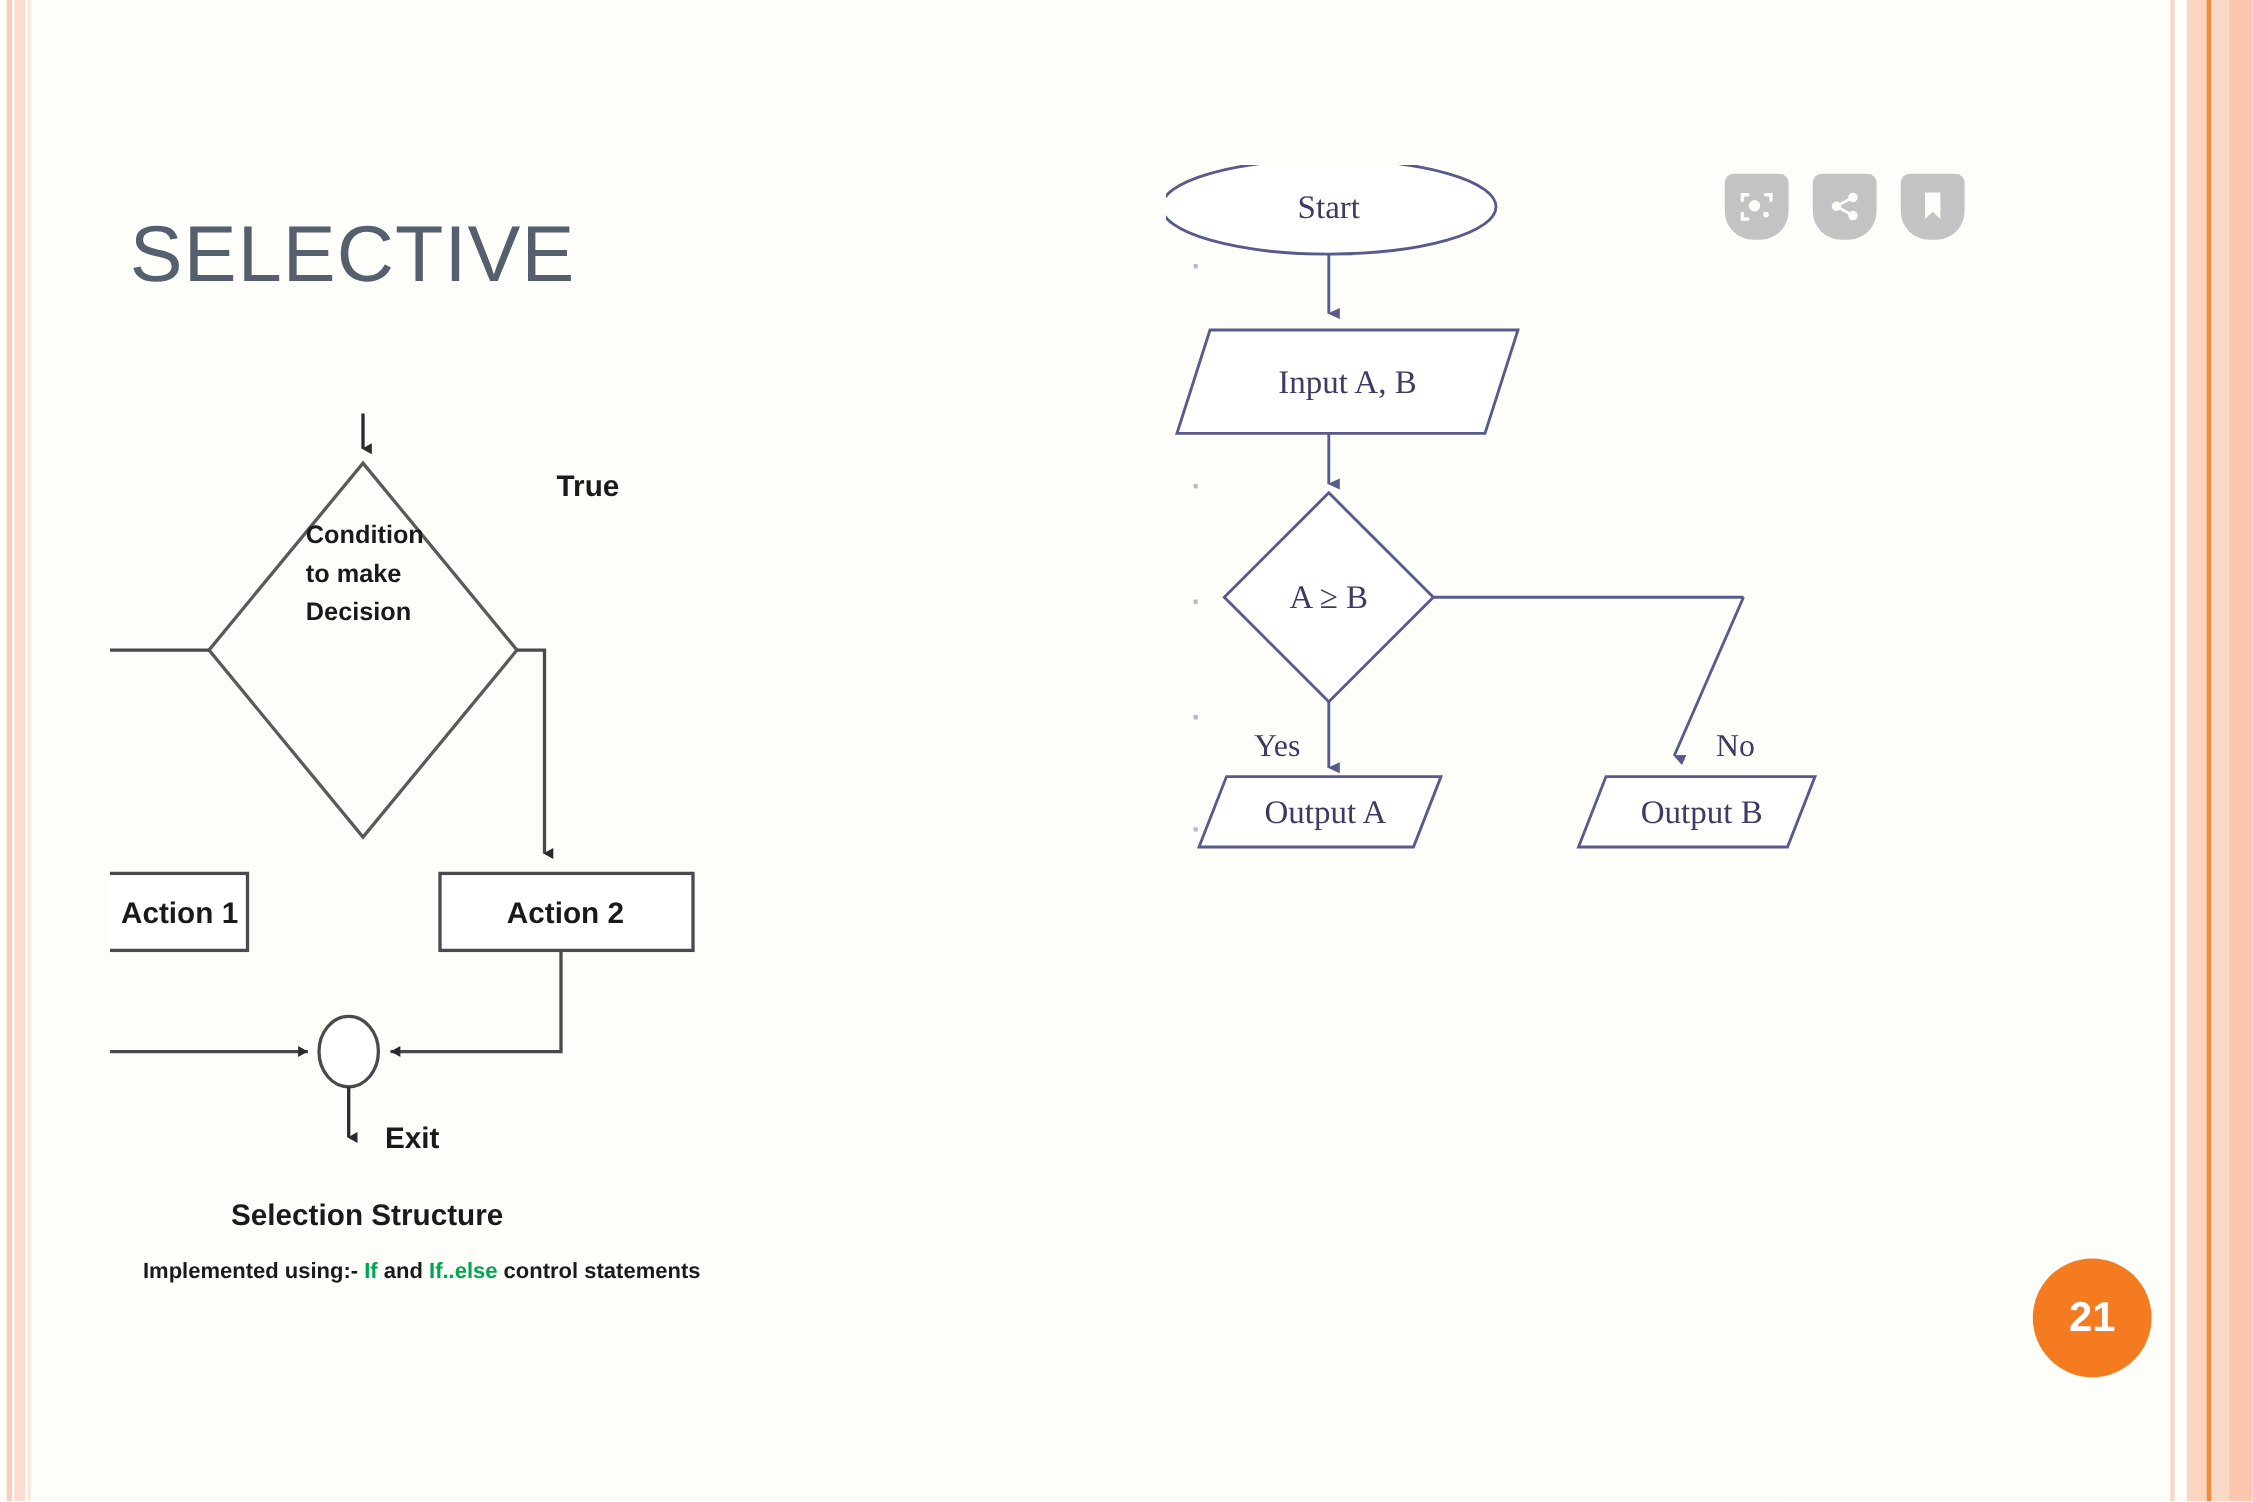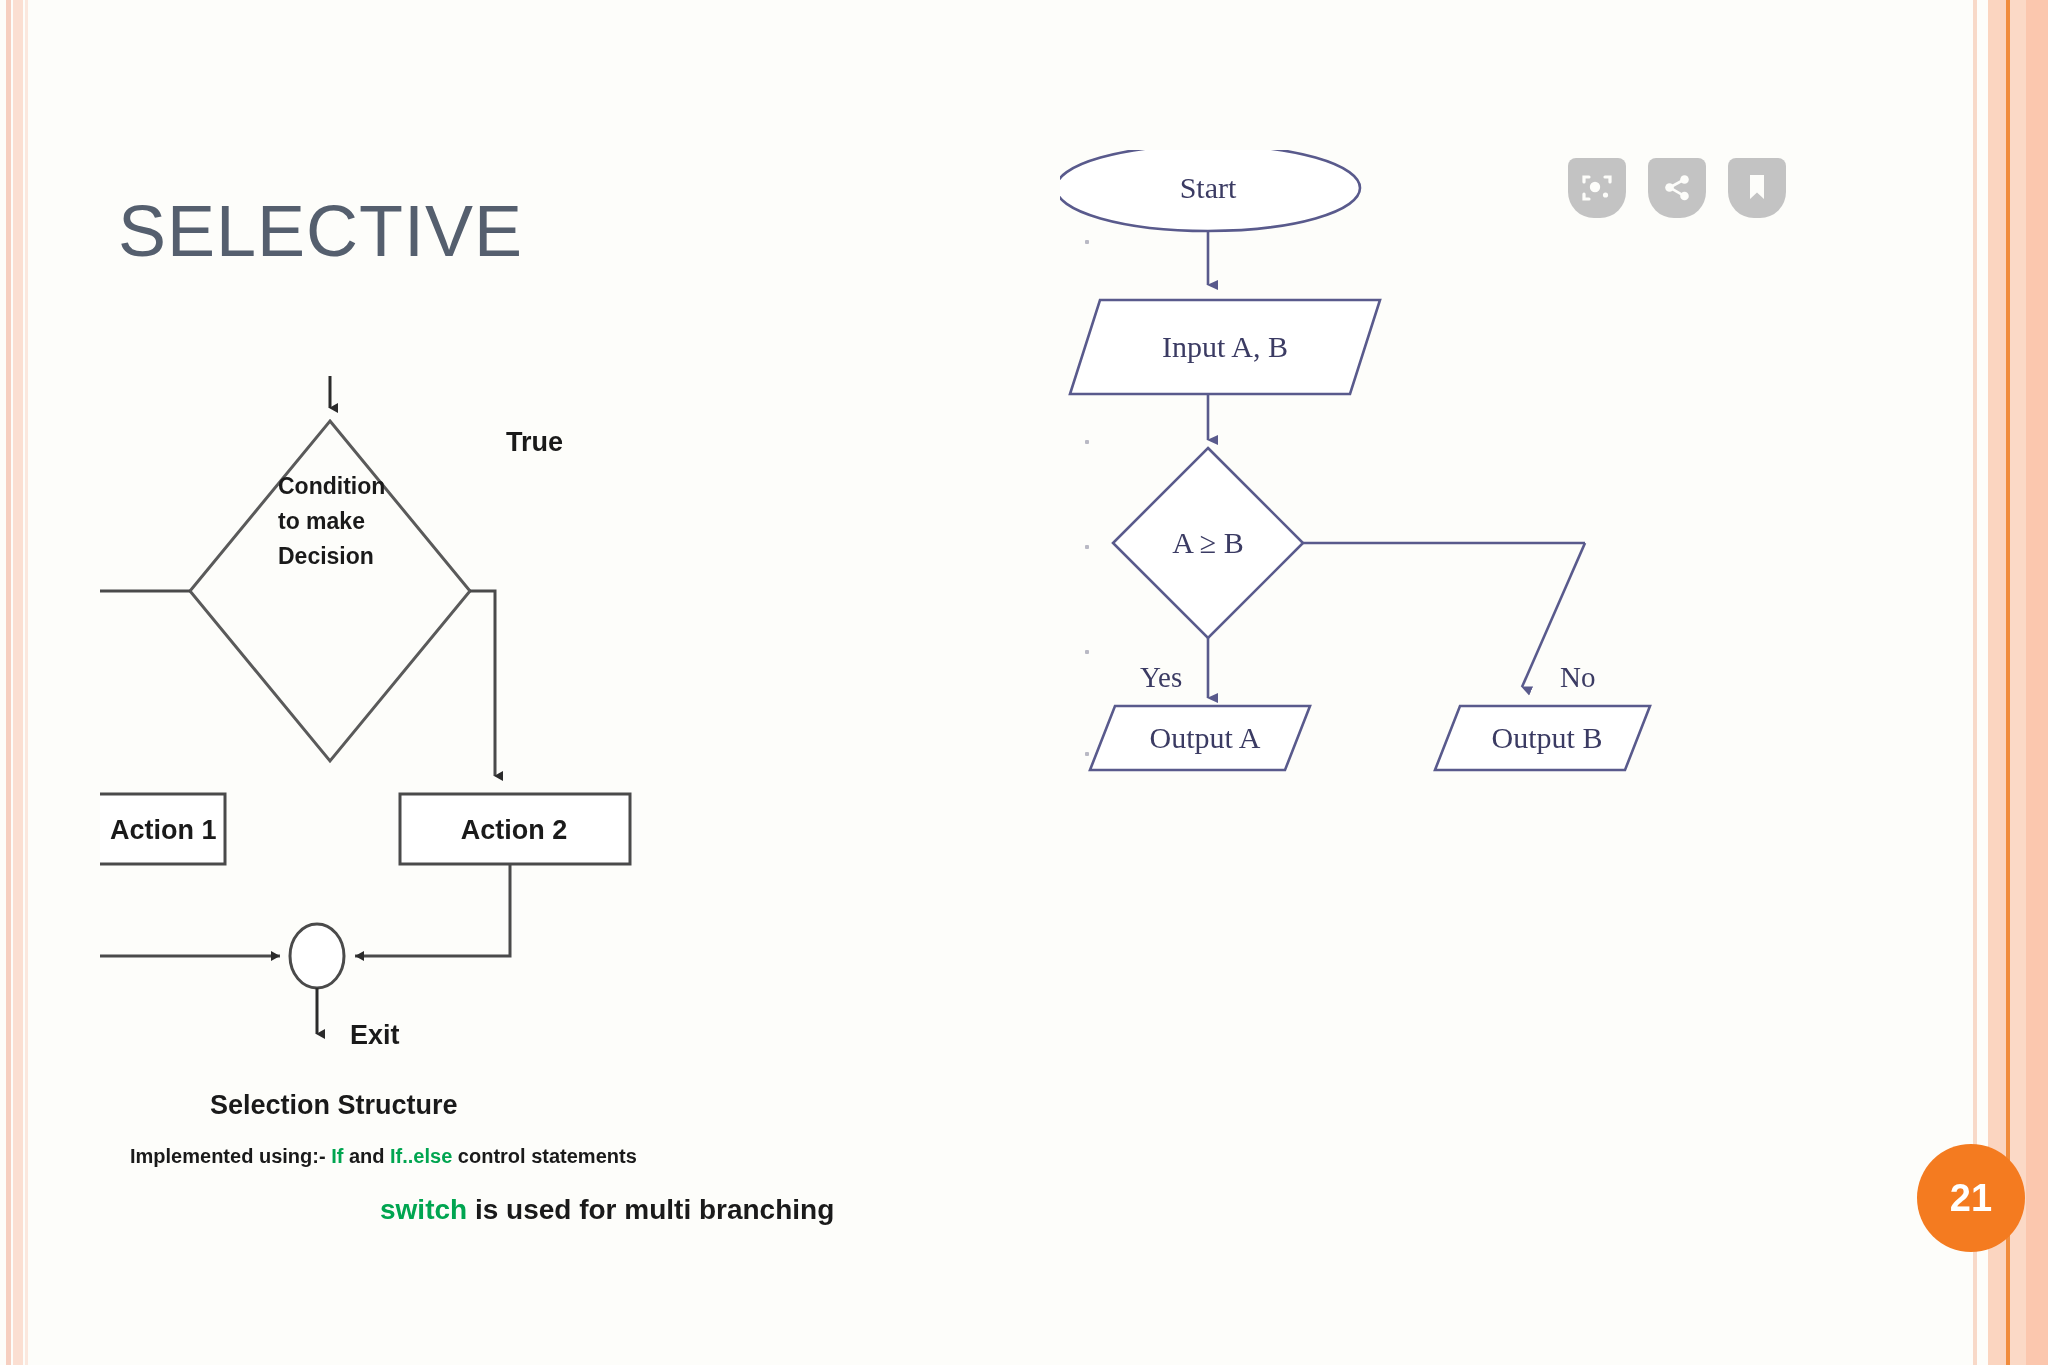--- a/index.html
+++ b/index.html
@@ -57,21 +57,21 @@
     position: relative;
     display: flex;
     align-items: center;
     justify-content: center;
   }
   .ic-btn svg { display: block; }
 
   
   #page-badge {
     position: absolute;
-    left: 1917px;
+    left: 1848px;
     top: 1144px;
     width: 108px;
     height: 108px;
     border-radius: 50%;
     background: #f47b20;
     color: #ffffff;
     font-size: 38px;
     font-weight: bold;
     display: flex;
     align-items: center;
@@ -216,23 +216,20 @@
       <text x="414" y="463" fill="#1a1a1a" text-anchor="middle" font-family="Liberation Sans, sans-serif" font-size="27" font-weight="bold">Action 2</text>
       <text x="250" y="668" fill="#1a1a1a" font-family="Liberation Sans, sans-serif" font-size="27" font-weight="bold">Exit</text>
       <text x="110" y="738" fill="#1a1a1a" font-family="Liberation Sans, sans-serif" font-size="27" font-weight="bold">Selection Structure</text>
     </svg>
   </div>
 
   <div style="position:absolute;left:130px;top:1145px;width:1000px;">
     <div style="font-size:20px;font-weight:bold;color:#1a1a1a;white-space:nowrap;">
       <span style="color: rgb(26, 26, 26);">Implemented using:- </span><span style="color: rgb(0, 165, 80);">If</span><span style="color: rgb(26, 26, 26);"> and </span><span style="color: rgb(0, 165, 80);">If..else</span><span style="color: rgb(26, 26, 26);">  control statements</span>
     </div>
-    <div style="font-size:28px;font-weight:bold;color:#1a1a1a;white-space:nowrap;margin-top:26px;margin-left:250px;">
-      <span style="color: rgb(0, 165, 80);">switch</span><span style="color: rgb(26, 26, 26);"> is used for multi branching</span>
-    </div>
   </div>
 
   <div id="right-diagram">
     <svg width="880" height="700" viewBox="0 0 880 700">
       <defs>
         <marker id="bArrDown" markerWidth="11" markerHeight="12" refX="5.5" refY="10" orient="auto" markerUnits="userSpaceOnUse">
           <path d="M0.5,0 L10.5,0 L5.5,11 Z" fill="#595a8c"></path>
         </marker>
         <marker id="bArrDiag" markerWidth="11" markerHeight="12" refX="5.5" refY="10" orient="auto" markerUnits="userSpaceOnUse">
           <path d="M0.5,0 L10.5,0 L5.5,11 Z" fill="#595a8c"></path>

